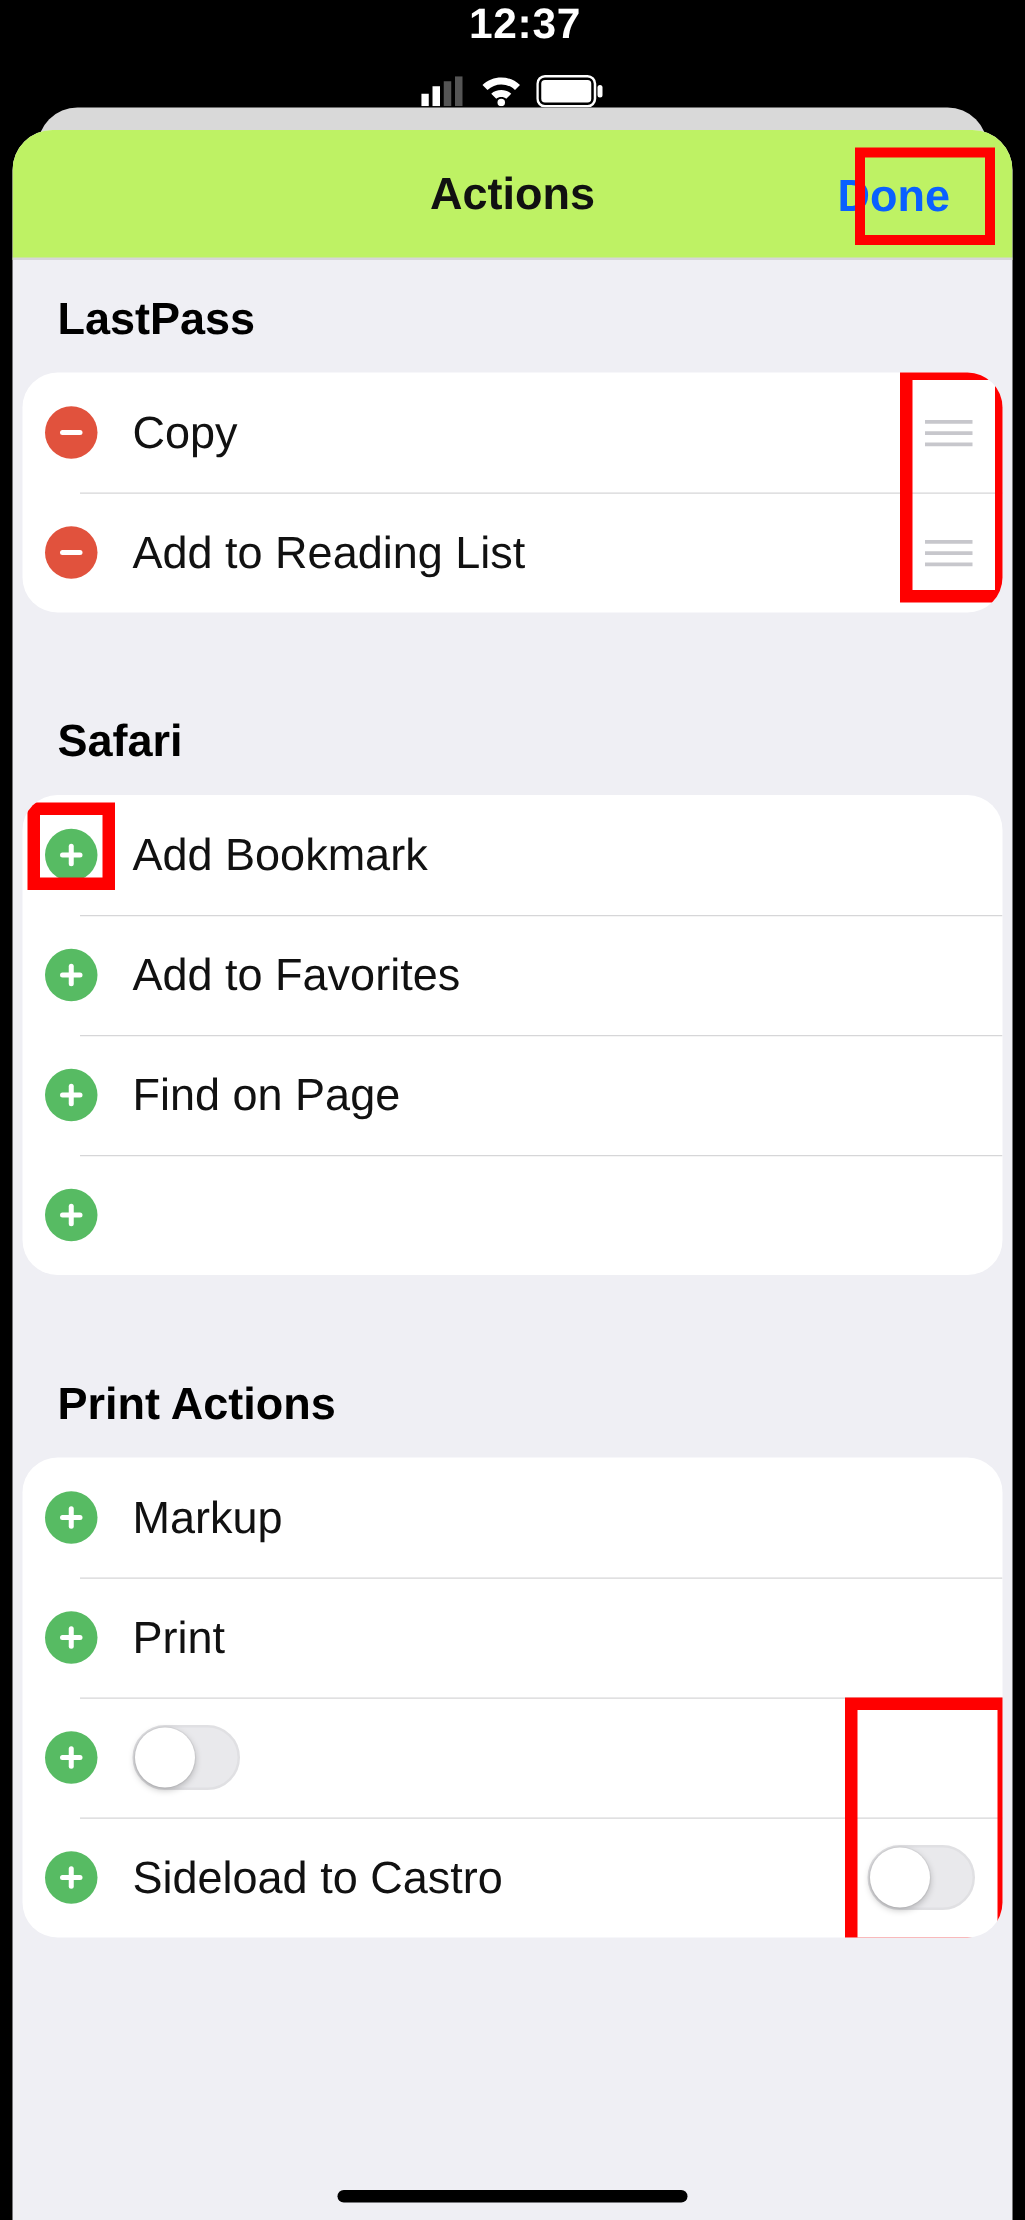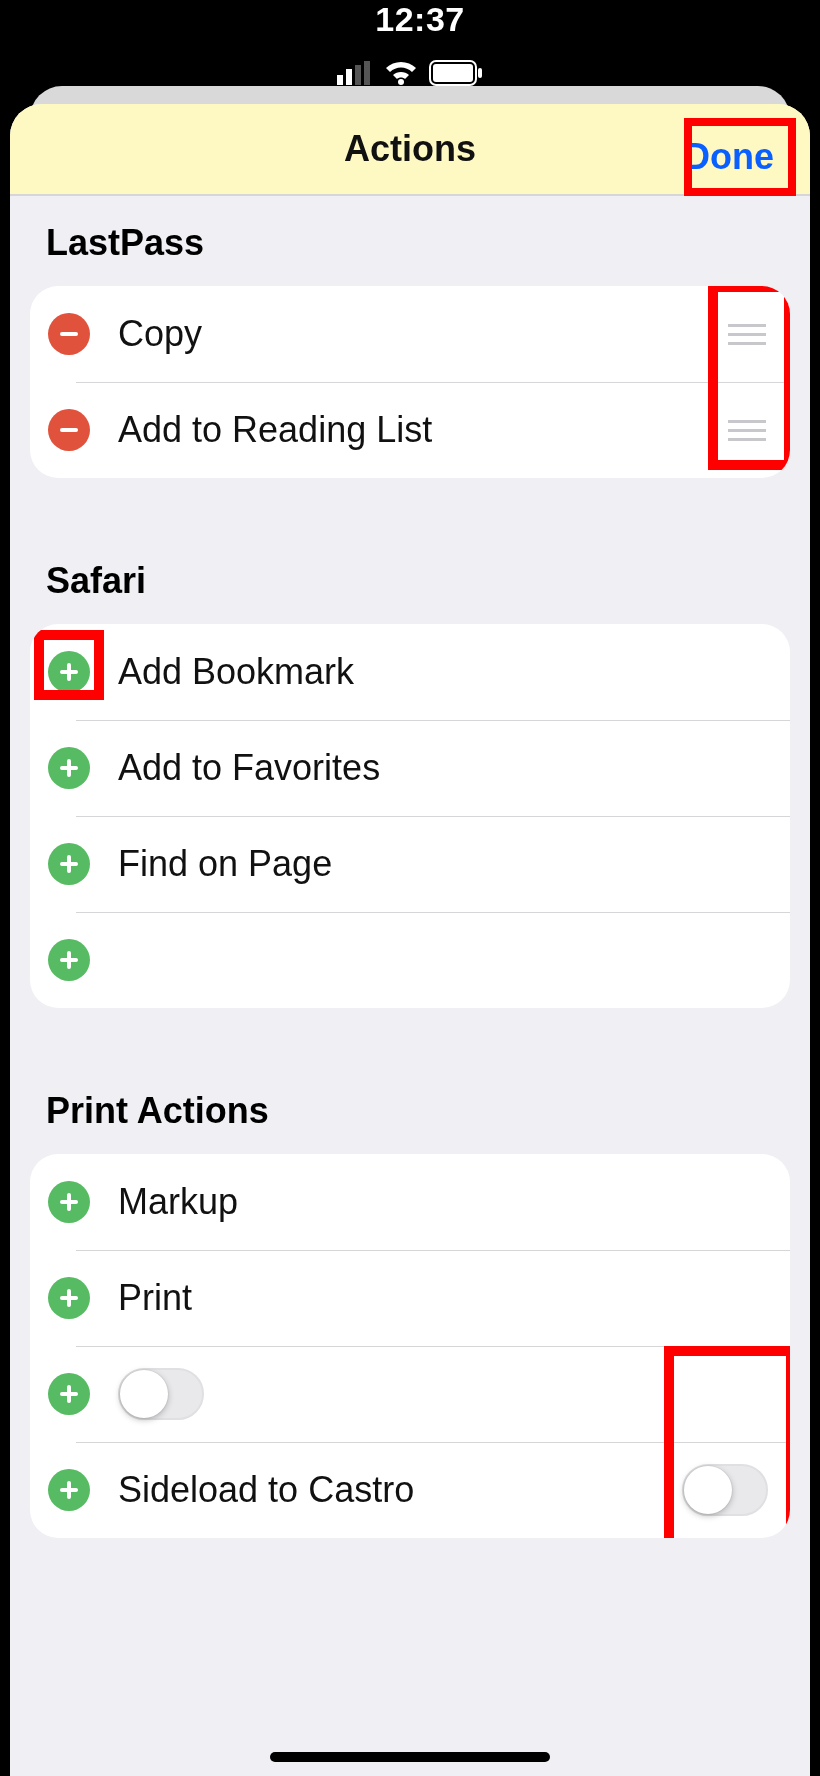--- a/index.html
+++ b/index.html
@@ -37,32 +37,32 @@
   
   .sheet {
     position: absolute;
     top: 104px; left: 10px; right: 10px; bottom: 0;
     background: #efeff4;
     border-radius: 32px 32px 0 0;
     overflow: hidden;
   }
 
   .navbar {
-    height: 92px;
-    background: #fef9c3;
+    height: 104px;
+    background: #bef264;
     border-bottom: 2px solid #d6d6d8;
     position: relative;
     display: flex;
     align-items: center;
     justify-content: center;
   }
   .navbar .title { font-size: 36px; font-weight: 700; color: #111; }
   .navbar .done {
     position: absolute;
-    right: 24px; top: 26px;
+    right: 38px; top: 26px;
     font-size: 36px; font-weight: 600;
     color: #0a60ff;
     padding: 6px 12px;
   }
   .hl-done {
     position: absolute;
     right: 14px; top: 14px;
     width: 112px; height: 78px;
     border: 8px solid #ff0000;
   }
@@ -70,21 +70,21 @@
   .scroll { padding: 0 0 120px 0; }
 
   .section-header {
     font-size: 36px;
     font-weight: 800;
     color: #000;
     padding: 26px 36px 22px;
   }
 
   .group {
-    margin: 0 20px;
+    margin: 0 8px;
     background: #fff;
     border-radius: 28px;
     overflow: hidden;
     position: relative;
   }
 
   .row {
     display: flex;
     align-items: center;
     height: 96px;

